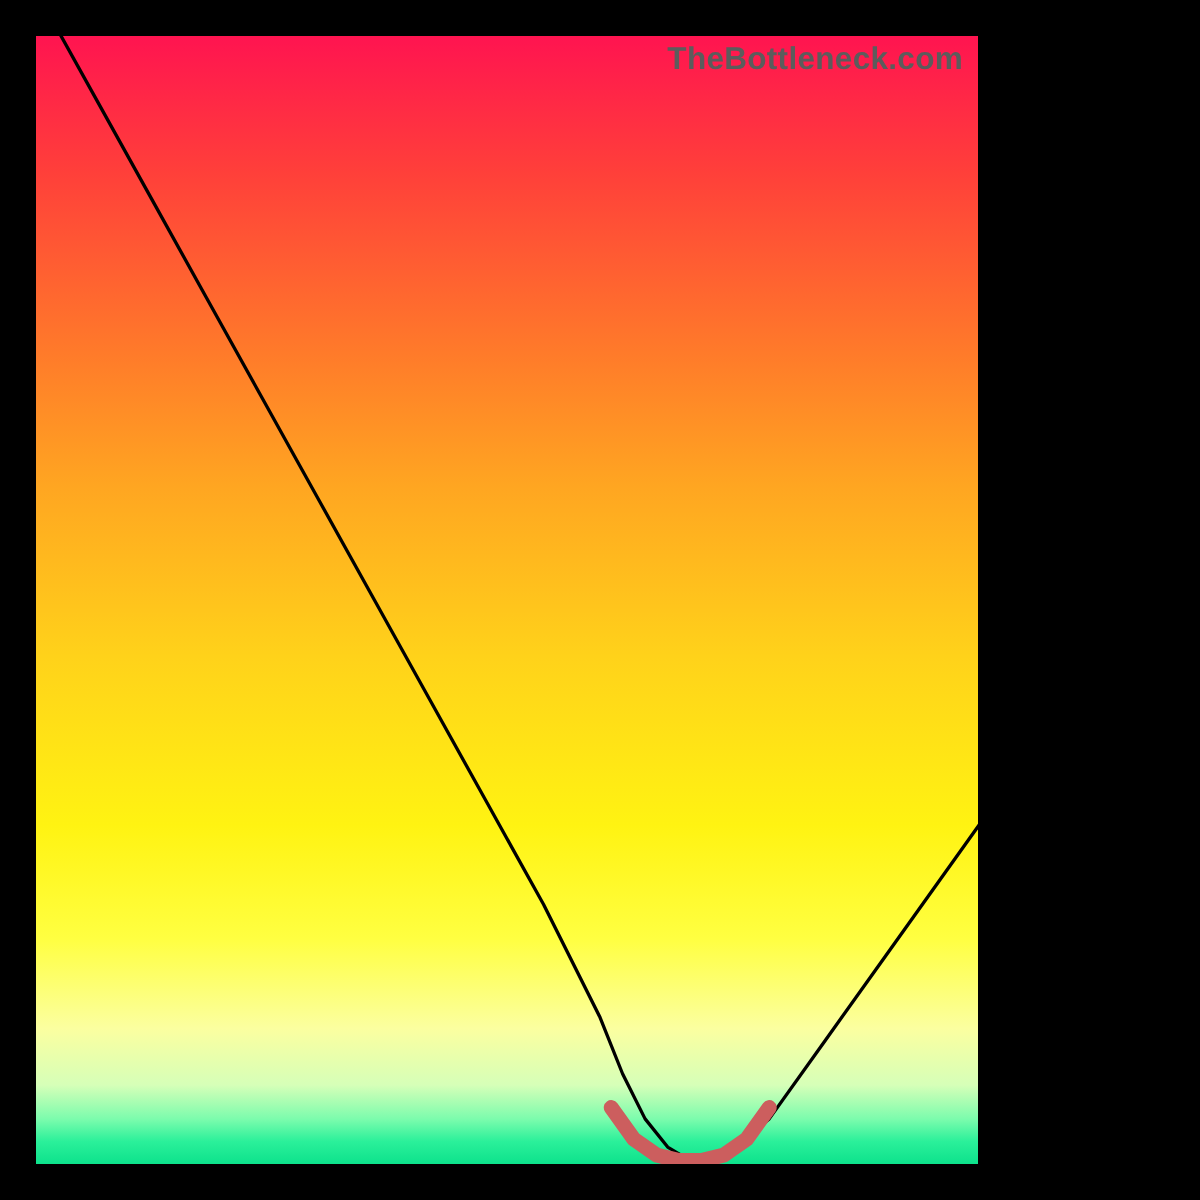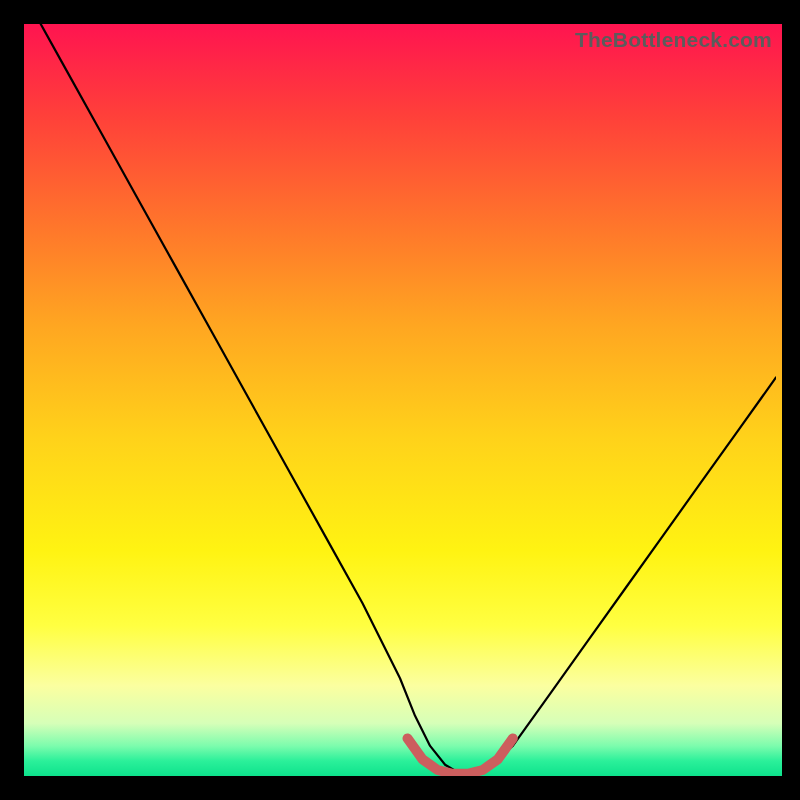--- a/index.html
+++ b/index.html
@@ -7,21 +7,21 @@
   .frame {
     position: relative;
     width: 800px;
     height: 800px;
     background: #000;
   }
   .plot-area {
     position: absolute;
     left: 24px;
     top: 24px;
-    width: 758px;
+    width: 628px;
     height: 752px;
     background: linear-gradient(to bottom,
       #ff1450 0%,
       #ff3f3a 12%,
       #ff7a2a 28%,
       #ffa621 40%,
       #ffd21a 55%,
       #fff312 70%,
       #ffff41 80%,
       #fbffa0 88%,

